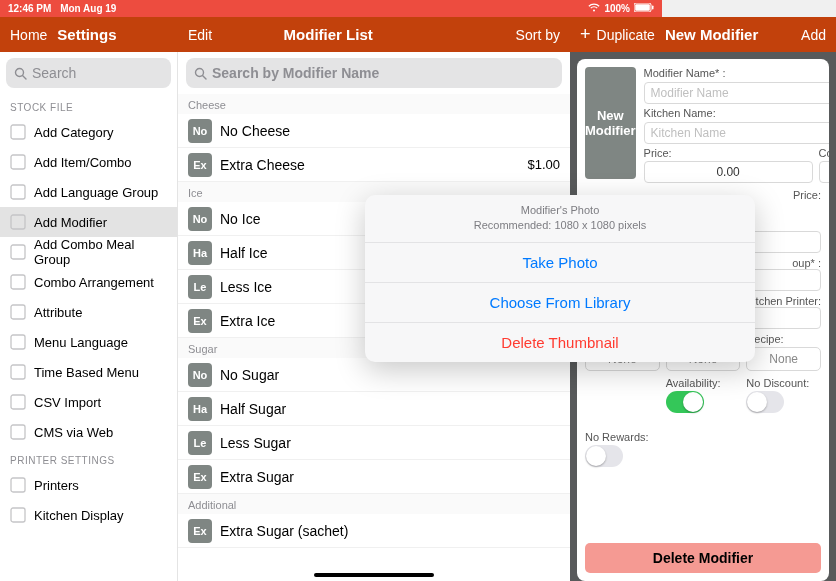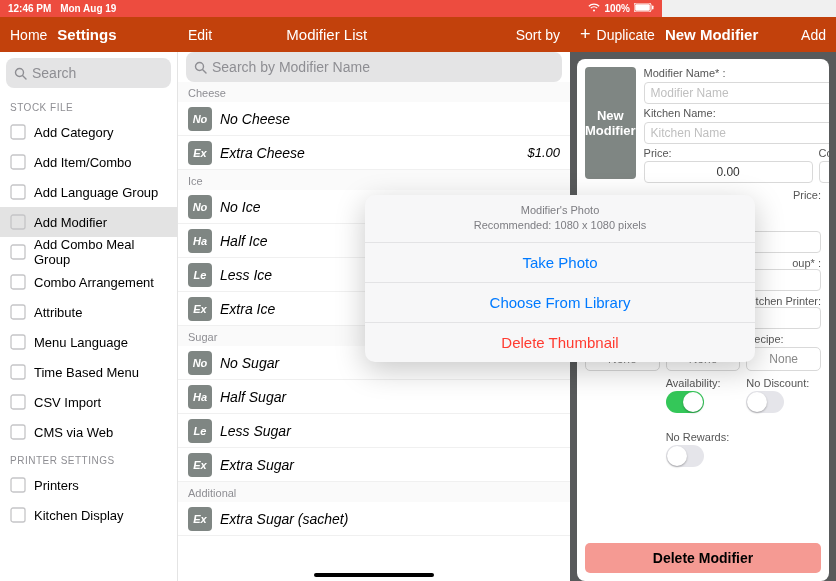--- a/index.html
+++ b/index.html
@@ -8,38 +8,38 @@
   .statusbar .sb-left { flex: 0 0 auto; }
   .statusbar .sb-left span { margin-right: 6px; }
   .statusbar .sb-right { margin-left: auto; display: flex; align-items: center; gap: 4px; }
   .header { width: 836px; height: 35px; background: #c2410c; color: #fff; display: flex; }
   .hdr-col1 { width: 178px; display: flex; align-items: center; padding: 0 10px; }
   .hdr-col2 { flex: 1; display: flex; align-items: center; padding: 0 10px; }
   .hdr-col3 { width: 266px; display: flex; align-items: center; padding: 0 10px; }
   .hdr-home { font-size: 14px; font-weight: 400; }
   .hdr-title { font-size: 15px; font-weight: 600; margin-left: 10px; }
   .hdr-edit { font-size: 14px; }
-  .hdr-center { font-size: 15px; font-weight: 400; margin: 0 auto; }
+  .hdr-center { font-size: 15px; font-weight: 700; margin: 0 auto; }
   .hdr-sort { font-size: 14px; margin-left: auto; }
   .hdr-plus { font-size: 18px; font-weight: 300; margin-right: 6px; }
   .hdr-dup { font-size: 14px; }
   .hdr-newmod { font-size: 15px; font-weight: 600; margin-left: 10px; }
   .hdr-add { font-size: 14px; margin-left: auto; }
   .main { width: 836px; height: 529px; display: flex; background: #fff; }
   .col-left { width: 178px; height: 100%; border-right: 1px solid #e4e4e4; display: flex; flex-direction: column; background: #fff; }
   .col-mid { flex: 1; height: 100%; display: flex; flex-direction: column; background: #fff; position: relative; }
   .col-right { width: 266px; height: 100%; background: #585a5b; border-radius: 0; display: flex; flex-direction: column; position: relative;}
   .searchbar { margin: 6px 6px; height: 30px; background: #e4e4e5; border-radius: 8px; display: flex; align-items: center; padding: 0 8px; color: #8e8e93; font-size: 14px; }
   .searchbar svg { margin-right: 5px; flex-shrink: 0; }
   .section-hdr { font-size: 10px; color: #8e8e93; letter-spacing: 0.5px; padding: 8px 10px 4px 10px; font-weight: 400; }
   .sidebar-item { height: 30px; display: flex; align-items: center; padding: 0 8px; font-size: 13px; color: #000; border-bottom: 0px; }
   .sidebar-item.selected { background: #e3e3e3; }
   .sidebar-icon { width: 20px; height: 20px; margin-right: 6px; flex-shrink: 0; display:flex; align-items:center; justify-content:center; color:#b0b0b0;}
   .group-hdr { font-size: 11px; color: #8e8e93; padding: 5px 10px 3px 10px; background: #fafafa;}
-  .item-row { height: 34px; display: flex; align-items: center; padding: 0 10px; border-bottom: 1px solid #f0f0f0; gap: 8px; font-style: italic; }
+  .item-row { height: 34px; display: flex; align-items: center; padding: 0 10px; border-bottom: 1px solid #f0f0f0; gap: 8px; }
   .badge { width: 24px; height: 24px; background: #7f8683; color: #fff; font-size: 11px; font-weight: 600; border-radius: 4px; display: flex; align-items: center; justify-content: center; flex-shrink:0; }
   .item-label { font-size: 14px; color: #000; flex: 1; }
   .item-price { font-size: 13px; color: #000; }
   .home-indicator { position: absolute; bottom: 4px; left: 50%; transform: translateX(-50%); width: 120px; height: 4px; background: #000; border-radius: 3px; }
   
   .detail-card { margin: 7px; margin-bottom: 0; flex:1; background: #fff; border-radius: 8px; padding: 8px; display: flex; flex-direction: column; overflow: hidden; position:relative;}
   .detail-top { display: flex; gap: 8px; }
   .thumb { width: 92px; height: 112px; background: #7f8683; border-radius: 4px; display:flex; align-items:center; justify-content:center; color:#fff; font-size:13px; font-weight:600; text-align:center; }
   .form-col { flex:1; display:flex; flex-direction:column; gap:3px; }
   .lbl { font-size: 11px; color: #555; }
@@ -224,21 +224,21 @@
             <svg width="18" height="18" viewBox="0 0 18 18">
               <rect x="2" y="2" width="14" height="14" rx="2" fill="none" stroke="#c5c5c7" stroke-width="1.3"></rect>
             </svg>
           </span>
           <span>Kitchen Display</span>
         </div>
       </div>
   </div>
 
   <div class="col-mid">
-    <div class="searchbar" style="margin:0 8px;">
+    <div class="searchbar" style="margin:6px 8px;font-weight:bold;">
       <svg width="13" height="13" viewBox="0 0 13 13">
           <circle cx="5.5" cy="5.5" r="4" fill="none" stroke="#8e8e93" stroke-width="1.4"></circle>
           <line x1="8.5" y1="8.5" x2="12" y2="12" stroke="#8e8e93" stroke-width="1.4" stroke-linecap="round"></line>
         </svg>
       <span>Search by Modifier Name</span>
     </div>
     <div id="groups">
         <div class="group-hdr">Cheese</div>
         <div class="item-row">
           <div class="badge">No</div>
@@ -348,21 +348,21 @@
               <div class="knob"></div>
             </div>
           </div>
         <div>
             <div class="lbl">No Discount:</div>
             <div class="toggle off">
               <div class="knob"></div>
             </div>
           </div>
       </div>
-      <div class="fieldrow3" style="margin-top:18px;">
+      <div class="fieldrow3" style="margin-top:12px;flex-direction:column;">
         <div></div>
         <div>
             <div class="lbl">No Rewards:</div>
             <div class="toggle off">
               <div class="knob"></div>
             </div>
           </div>
         <div></div>
       </div>
 

